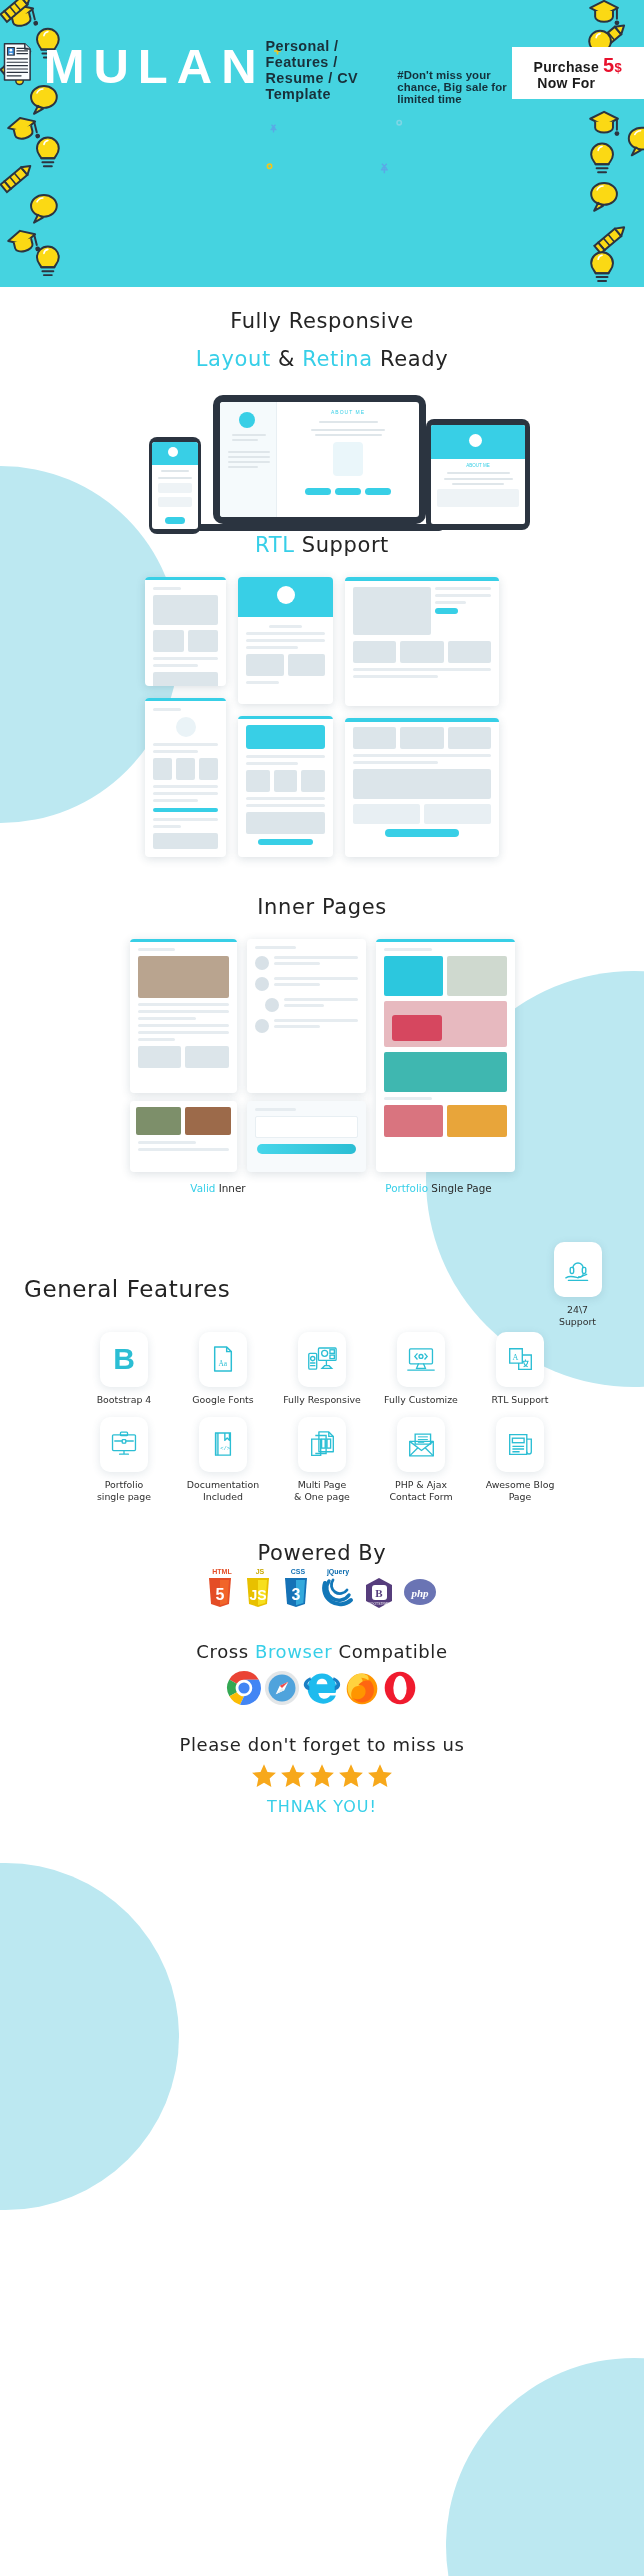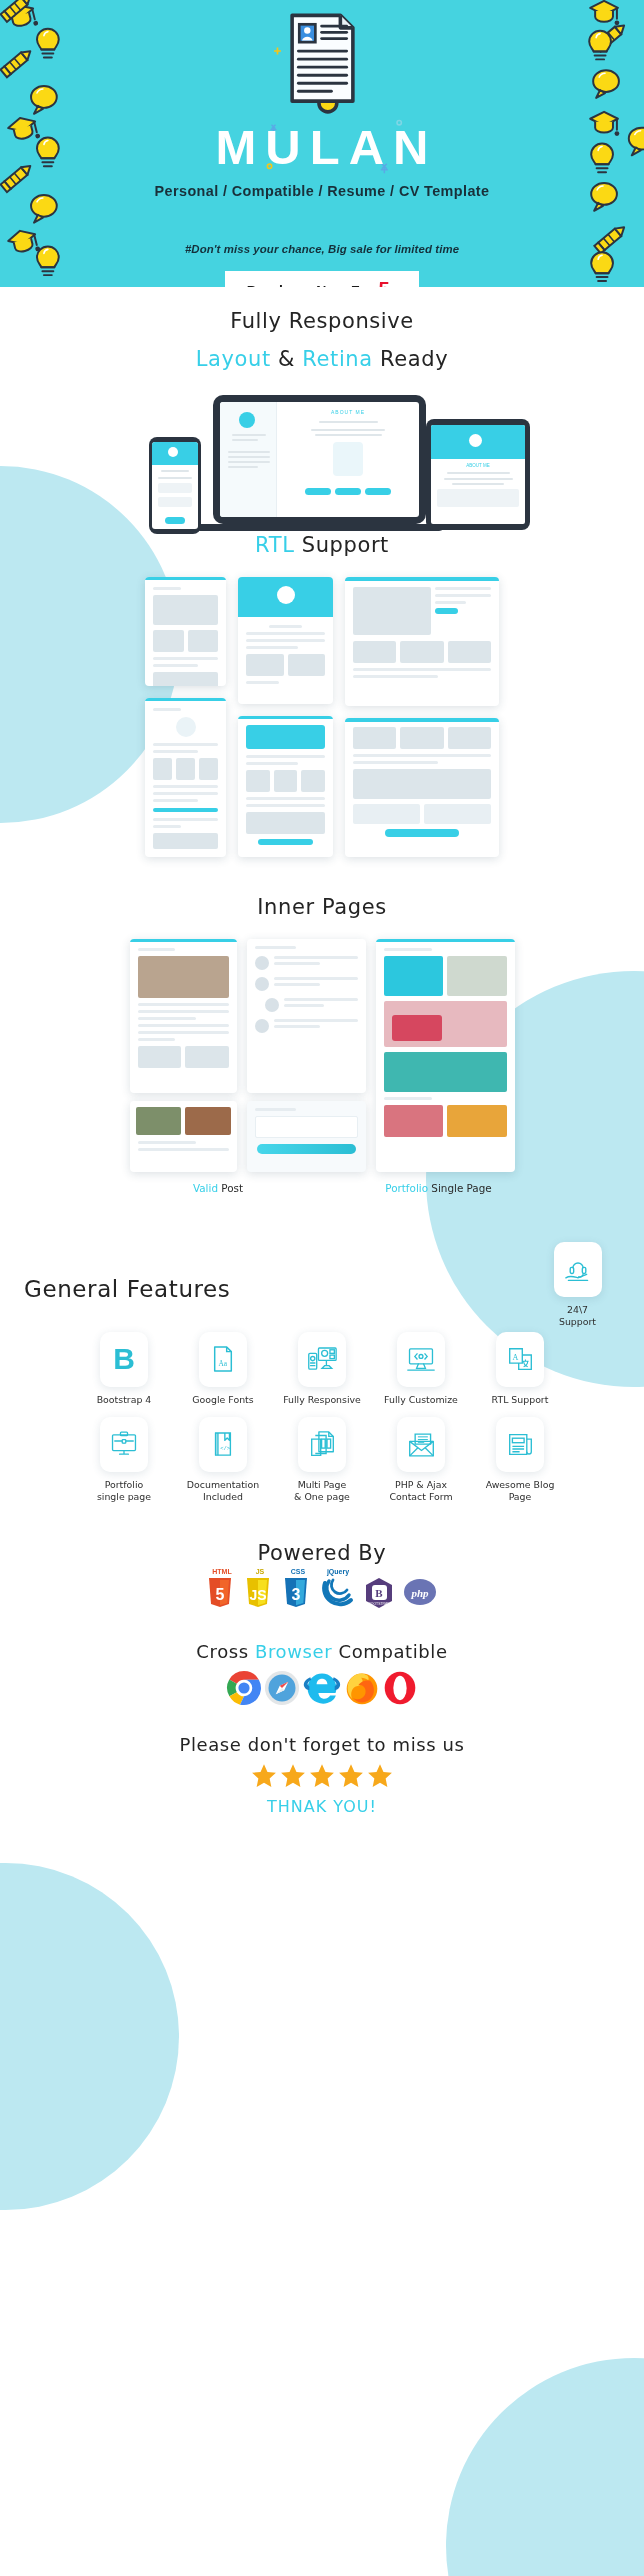--- a/index.html
+++ b/index.html
@@ -19,21 +19,21 @@
     width: 644px;
     height: 287px;
     background: #45D3E0;
     overflow: hidden;
   }
   .hero-pattern { position: absolute; inset: 0; pointer-events: none; }
   .hero-inner {
     position: relative;
     z-index: 2;
     display: flex;
-    flex-direction: column;
+    flex-direction: row;
     align-items: center;
     padding-top: 10px;
   }
   .cv-doc { width: 83px; height: 109px; position: relative; }
   .hero-title {
     font-family: "Liberation Sans", sans-serif;
     font-size: 49px;
     font-weight: 700;
     letter-spacing: 9px;
     color: #ffffff;
@@ -49,21 +49,20 @@
     margin-top: 11px;
     letter-spacing: 0.4px;
   }
   .hero-sale {
     font-family: "Liberation Sans", sans-serif;
     font-size: 11.4px;
     font-weight: 700;
     color: #14303b;
     margin-top: 44px;
     letter-spacing: 0.1px;
-    font-style: italic;
   }
   .purchase-btn {
     margin-top: 16px;
     background: #ffffff;
     padding: 7px 22px 8px;
     font-family: "Liberation Sans", sans-serif;
     font-size: 14px;
     font-weight: 700;
     color: #1b1b1b;
     letter-spacing: 0.3px;
@@ -260,21 +259,21 @@
         <path d="M19,46 L73,46"></path>
           <path d="M19,55 L73,55"></path>
           <path d="M19,64 L73,64"></path>
         <path d="M19,73 L73,73"></path>
           <path d="M19,82 L73,82"></path>
           <path d="M19,91 L56,91"></path>
       </g>
     </svg>
 
     <div class="hero-title">MULAN</div>
-    <div class="hero-sub">Personal / Compatible / Resume / CV  Template</div>
+    <div class="hero-sub">Personal / Features / Resume / CV  Template</div>
     <div class="hero-sale">#Don't miss your chance, Big sale for limited time</div>
     <button class="purchase-btn">
       <span>Purchase Now For</span>
       <span class="price">5</span>
       <span class="cur">$</span>
     </button>
   </div>
 </section>
 
 <div class="blob" style="left:-178px; top:466px; width:357px; height:357px;"></div>
@@ -547,21 +546,21 @@
           <div style="flex:1;height:32px;background:#d9747f;border-radius:2px;"></div>
           <div style="flex:1;height:32px;background:#e8a53a;border-radius:2px;"></div>
         </div>
       </div>
     </div>
   </div>
 
   <div class="caption-row">
     <div class="caption" style="width:233px;">
       <span class="cyan">Valid</span>
-      <span>Post</span>
+      <span>Inner</span>
     </div>
     <div class="caption" style="width:208px;">
       <span class="cyan">Portfolio</span>
       <span>Single Page</span>
     </div>
   </div>
 </section>
 
 <div class="blob" style="left:-168px; top:1863px; width:347px; height:347px;"></div>
 

